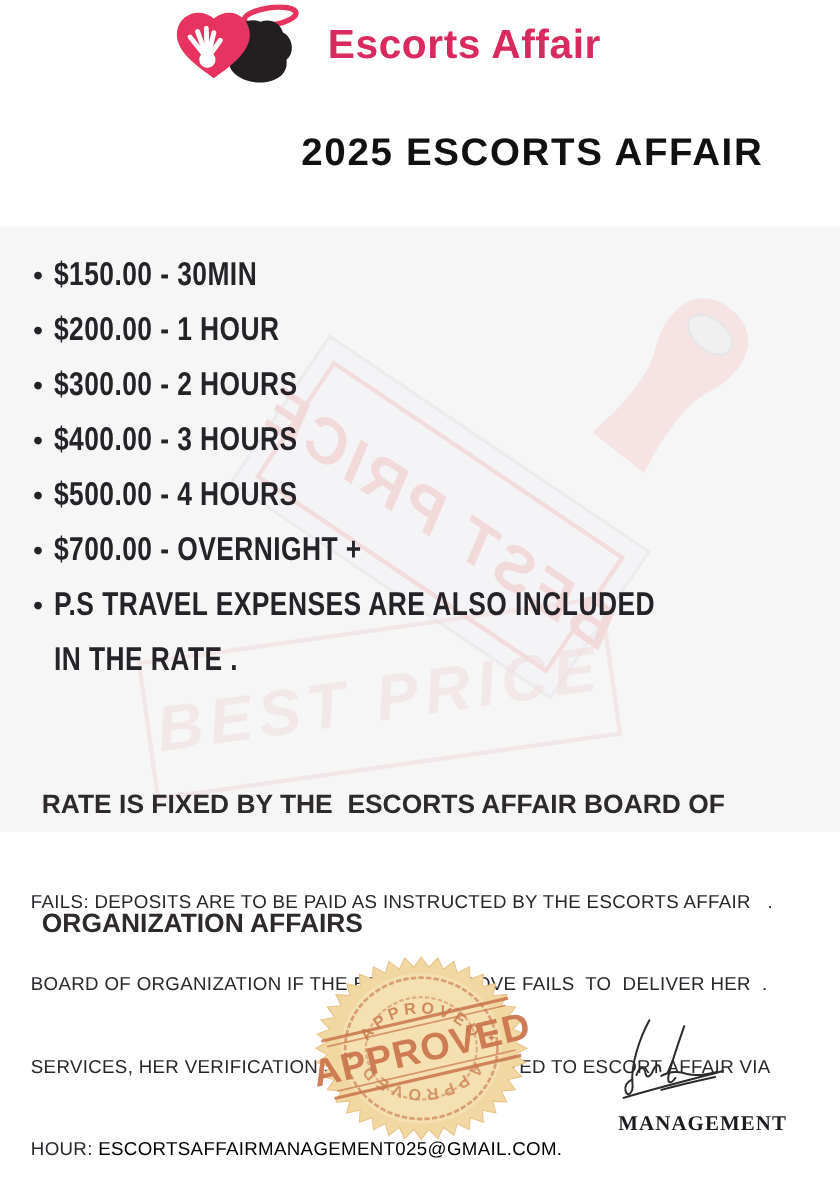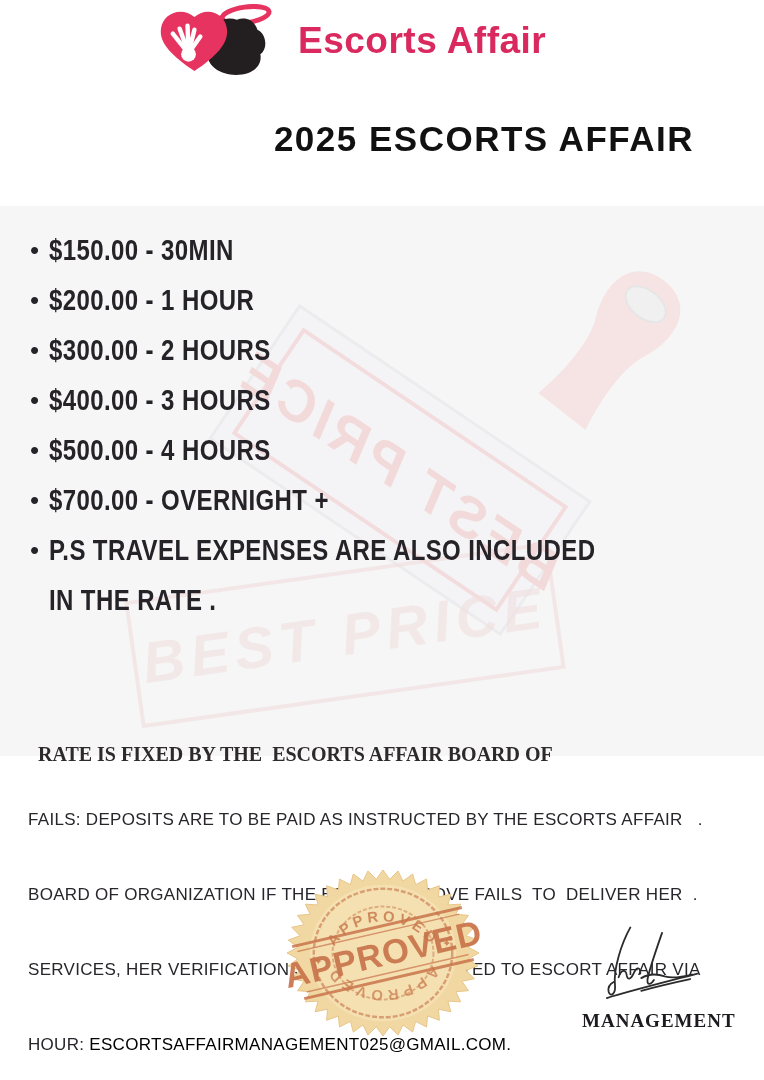--- a/index.html
+++ b/index.html
@@ -19,30 +19,30 @@
   .band{position:absolute;left:0;top:206px;width:764px;height:550px;background:#f6f6f7;}
   .watermark{position:absolute;left:0;top:200px;pointer-events:none;}
   
   .rates{position:absolute;left:30px;top:225px;}
   .rate-row{display:flex;align-items:center;height:50px;color:#252328;}
   .rate-bullet{font-size:26px;margin-right:10px;line-height:1;}
   .rate-text{display:inline-block;font-size:30px;font-weight:800;letter-spacing:.5px;
              transform:scaleX(.8);transform-origin:left center;white-space:pre;}
   .rate-row.cont{padding-left:19px;}
   
-  .board{position:absolute;left:38px;top:664px;font-family:Liberation Serif, serif;
-         font-weight:700;font-size:20px;line-height:36px;color:#2e2a2b;white-space:pre-wrap;}
+  .board{position:absolute;left:38px;top:642px;font-family:Liberation Sans, sans-serif;
+         font-weight:700;font-size:24px;line-height:36px;color:#2e2a2b;white-space:pre-wrap;}
   
   .note{position:absolute;left:28px;top:757px;font-size:17px;font-weight:500;
         line-height:25px;color:#28262b;letter-spacing:.3px;white-space:pre-wrap;}
   .note .email{color:#000000;text-decoration:none;}
   
   .approved{position:absolute;left:284px;top:866px;}
   
-  .sig{position:absolute;left:568px;top:922px;width:150px;text-align:right;}
+  .sig{position:absolute;left:548px;top:922px;width:150px;text-align:left;}
   .sig-label{font-family:"Liberation Serif",serif;font-weight:700;font-size:19px;
              letter-spacing:1px;color:#1d1b20;margin-top:-2px;margin-left:14px;}
 </style>
 </head>
 <body>
 
 <div class="page">
 
   <div class="brand">
     <span>
@@ -122,20 +122,21 @@
       <span class="rate-bullet">•</span>
       <span class="rate-text">P.S TRAVEL EXPENSES ARE ALSO INCLUDED</span>
     </div>
     <div class="rate-row cont">
       <span class="rate-text">IN THE RATE .</span>
     </div>
   </div>
 
   <div class="board">
     <div>RATE IS FIXED BY THE  ESCORTS AFFAIR BOARD OF</div>
+    <div>ORGANIZATION AFFAIRS</div>
   </div>
 
   <div class="note">
     <div>FAILS: DEPOSITS ARE TO BE PAID AS INSTRUCTED BY THE ESCORTS AFFAIR   .</div>
     <div>BOARD OF ORGANIZATION IF THE ESCORTS ABOVE FAILS  TO  DELIVER HER  .</div>
     <div>SERVICES, HER VERIFICATION SHOULD BE REPOSTED TO ESCORT AFFAIR VIA</div>
     <div><span>HOUR: </span><a class="email" href="#">ESCORTSAFFAIRMANAGEMENT025@GMAIL.COM.</a></div>
   </div>
 
   <span class="approved">

